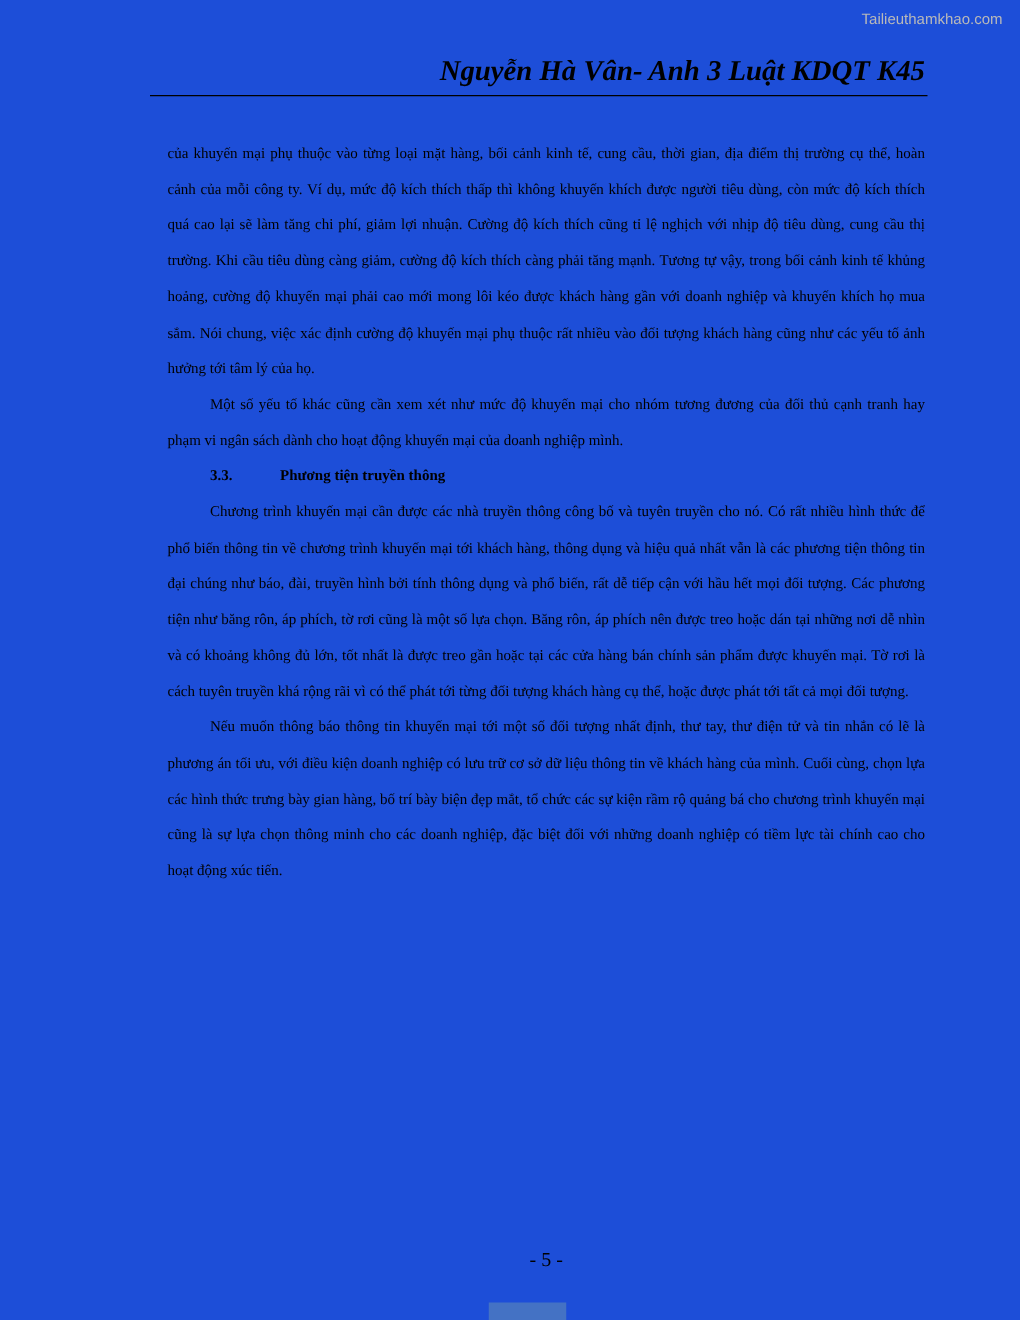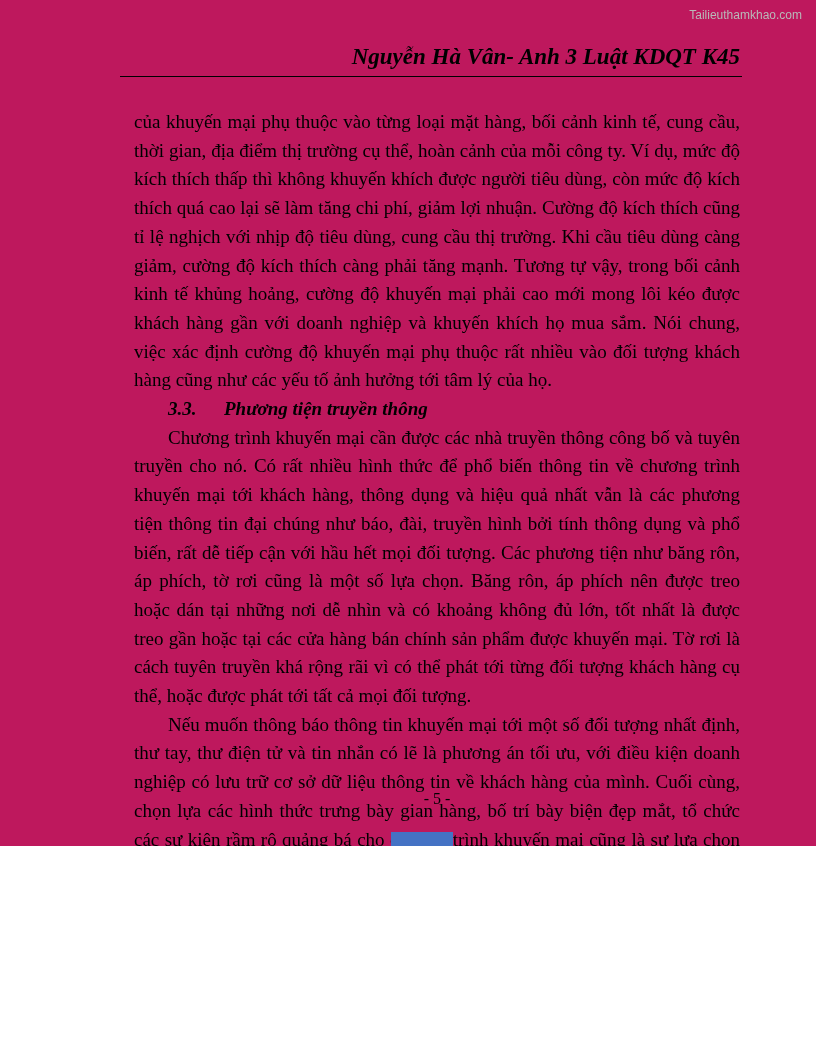--- a/index.html
+++ b/index.html
@@ -3,22 +3,22 @@
 <meta charset="utf-8">
 <style>
   html, body {
     margin: 0;
     padding: 0;
     background: #ffffff;
   }
   .page {
     position: relative;
     width: 816px;
-    height: 846px;
-    background: #be185d;
+    height: 1056px;
+    background: #1d4ed8;
     font-family: "Liberation Serif", serif;
     color: #000000;
     overflow: hidden;
   }
   .watermark {
     position: absolute;
     top: 8px;
     right: 14px;
     font-family: "Liberation Sans", sans-serif;
     font-size: 12px;
@@ -44,33 +44,32 @@
     border: none;
     border-top: 1.5px solid #000000;
     margin: 0;
   }
   .content {
     position: absolute;
     top: 108px;
     left: 134px;
     width: 606px;
     text-align: justify;
-    font-size: 19px;
+    font-size: 12px;
     line-height: 28.7px;
   }
   .para {
     margin: 0;
     text-indent: 34px;
   }
   .para.no-indent {
     text-indent: 0;
   }
   .heading {
     font-weight: bold;
-    font-style: italic;
   }
   .heading .h-num {
     display: inline-block;
     min-width: 56px;
     text-indent: 0;
   }
   .footer {
     position: absolute;
     bottom: 38px;
     left: 134px;
@@ -97,20 +96,21 @@
   <div class="header">
     <span class="header-author">Nguyễn Hà Vân- Anh 3 Luật KDQT K45</span>
   </div>
 
   <hr class="header-divider">
 
   <div class="content">
 
     <p class="para no-indent">của khuyến mại phụ thuộc vào từng loại mặt hàng, bối cảnh kinh tế, cung cầu, thời gian, địa điểm thị trường cụ thể, hoàn cảnh của mỗi công ty. Ví dụ, mức độ kích thích thấp thì không khuyến khích được người tiêu dùng, còn mức độ kích thích quá cao lại sẽ làm tăng chi phí, giảm lợi nhuận. Cường độ kích thích cũng tỉ lệ nghịch với nhịp độ tiêu dùng, cung cầu thị trường. Khi cầu tiêu dùng càng giảm, cường độ kích thích càng phải tăng mạnh. Tương tự vậy, trong bối cảnh kinh tế khủng hoảng, cường độ khuyến mại phải cao mới mong lôi kéo được khách hàng gần với doanh nghiệp và khuyến khích họ mua sắm. Nói chung, việc xác định cường độ khuyến mại phụ thuộc rất nhiều vào đối tượng khách hàng cũng như các yếu tố ảnh hưởng tới tâm lý của họ.</p>
 
+    <p class="para">Một số yếu tố khác cũng cần xem xét như mức độ khuyến mại cho nhóm tương đương của đối thủ cạnh tranh hay phạm vi ngân sách dành cho hoạt động khuyến mại của doanh nghiệp mình.</p>
 
     <p class="para heading">
       <span class="h-num">3.3.</span><span class="h-title">Phương tiện truyền thông</span>
     </p>
 
     <p class="para">Chương trình khuyến mại cần được các nhà truyền thông công bố và tuyên truyền cho nó. Có rất nhiều hình thức để phổ biến thông tin về chương trình khuyến mại tới khách hàng, thông dụng và hiệu quả nhất vẫn là các phương tiện thông tin đại chúng như báo, đài, truyền hình bởi tính thông dụng và phổ biến, rất dễ tiếp cận với hầu hết mọi đối tượng. Các phương tiện như băng rôn, áp phích, tờ rơi cũng là một số lựa chọn. Băng rôn, áp phích nên được treo hoặc dán tại những nơi dễ nhìn và có khoảng không đủ lớn, tốt nhất là được treo gần hoặc tại các cửa hàng bán chính sản phẩm được khuyến mại. Tờ rơi là cách tuyên truyền khá rộng rãi vì có thể phát tới từng đối tượng khách hàng cụ thể, hoặc được phát tới tất cả mọi đối tượng.</p>
 
     <p class="para">Nếu muốn thông báo thông tin khuyến mại tới một số đối tượng nhất định, thư tay, thư điện tử và tin nhắn có lẽ là phương án tối ưu, với điều kiện doanh nghiệp có lưu trữ cơ sở dữ liệu thông tin về khách hàng của mình. Cuối cùng, chọn lựa các hình thức trưng bày gian hàng, bố trí bày biện đẹp mắt, tổ chức các sự kiện rầm rộ quảng bá cho chương trình khuyến mại cũng là sự lựa chọn thông minh cho các doanh nghiệp, đặc biệt đối với những doanh nghiệp có tiềm lực tài chính cao cho hoạt động xúc tiến.</p>
 
   </div>

